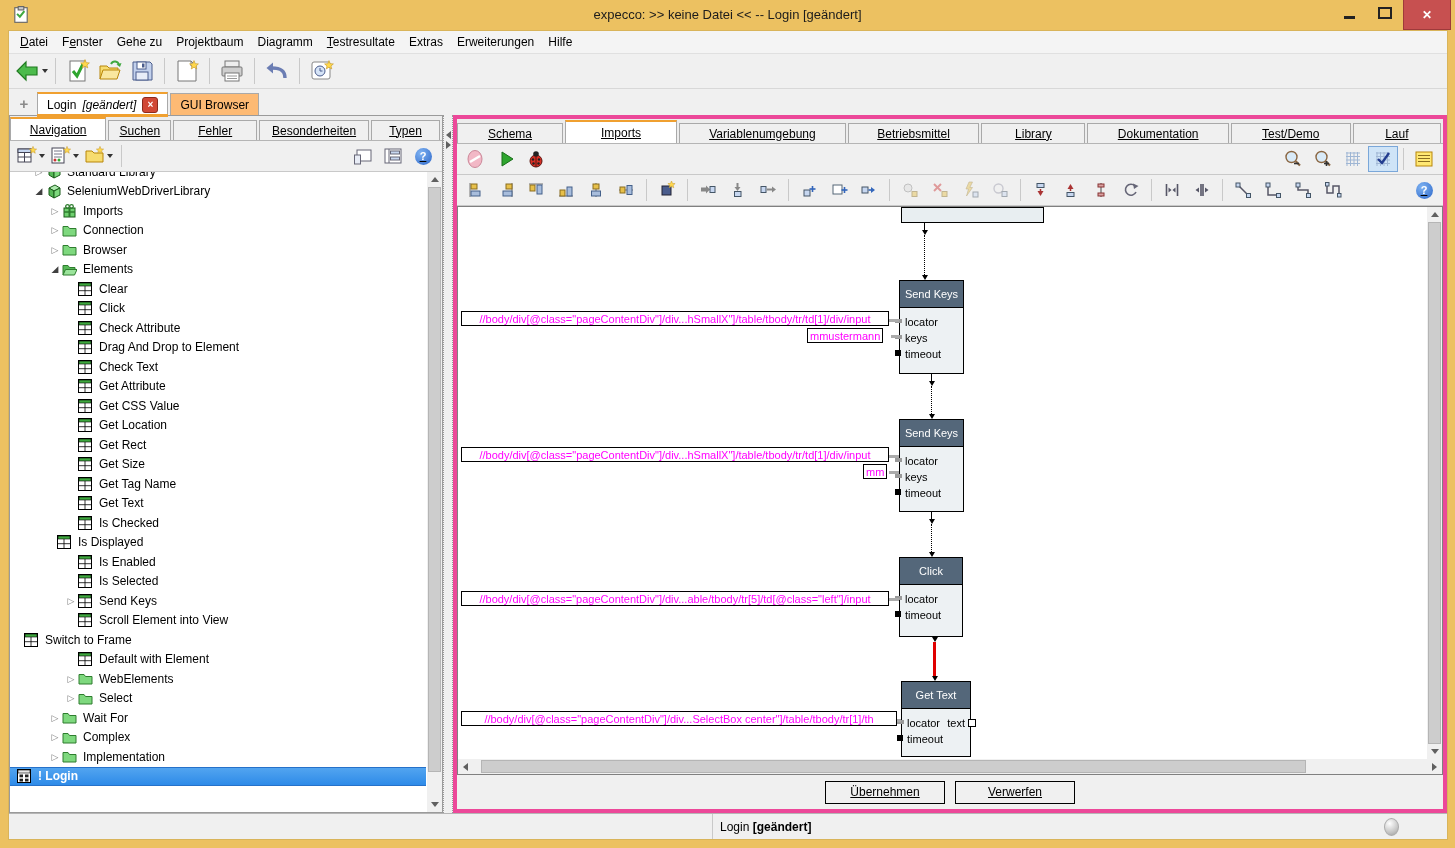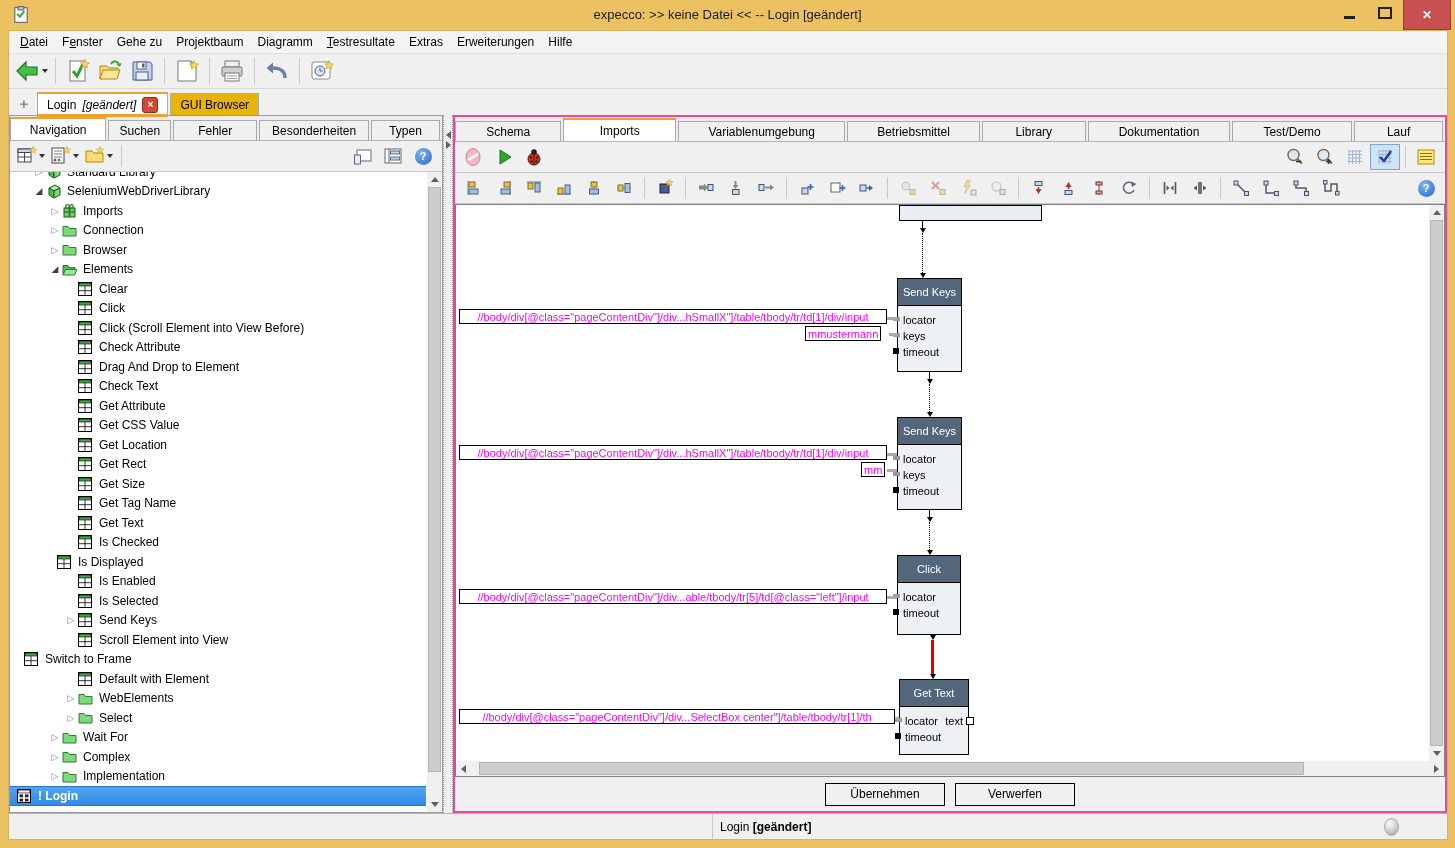--- a/index.html
+++ b/index.html
@@ -24,28 +24,28 @@
   
   .toolbar-main{height:34px;display:flex;align-items:center;padding-left:4px;background:#F0F0F0;border-bottom:1px solid #D8D8D8;}
   .tb-btn{min-width:30px;height:29px;display:flex;align-items:center;justify-content:center;border:1px solid transparent;}
   .tb-sep{width:1px;height:26px;background:#C9C9C9;margin:0 6px;}
   .drop-tri{width:0;height:0;border-left:3px solid transparent;border-right:3px solid transparent;border-top:4px solid #333;margin-left:2px;}
   
   .maintabs{height:26px;display:flex;align-items:flex-end;padding-left:4px;background:#F0F0F0;}
   .plus-btn{width:18px;height:18px;margin:0 4px 3px 2px;color:#8a8a8a;font-size:15px;font-weight:bold;
             display:flex;align-items:center;justify-content:center;}
   .main-tab{display:flex;align-items:center;gap:6px;height:21px;padding:0 9px;margin-right:2px;
-            border:1px solid #A9A9A9;border-bottom:none;background:#eab308;position:relative;}
+            border:1px solid #A9A9A9;border-bottom:none;background:#fdba74;position:relative;}
   .main-tab.active{background:#fff;border-top:2px solid #F0A030;}
   .main-tab.active::after{content:"";position:absolute;left:-1px;right:-1px;bottom:-2px;height:3px;background:#F0A030;}
   .tab-suffix{font-style:italic;}
   .tab-close{width:14px;height:14px;background:#D14836;border:1px solid #8A2A1E;border-radius:3px;color:#fff;
              font-size:10px;font-weight:bold;display:flex;align-items:center;justify-content:center;line-height:1;}
   
-  .panels{flex:1;display:flex;min-height:0;background:#c4b5fd;}
+  .panels{flex:1;display:flex;min-height:0;background:#c4b5fd;text-decoration:underline;}
   .left-panel{width:432px;display:flex;flex-direction:column;border:1px solid #9A9A9A;background:#fff;}
   .subtab-row{height:24px;display:flex;align-items:flex-end;background:#EDEDED;border-bottom:1px solid #B5B5B5;}
   .subtab{height:20px;display:flex;align-items:center;justify-content:center;border:1px solid #A9A9A9;border-bottom:none;
           background:#F0F0F0;margin-right:2px;box-sizing:border-box;}
   .subtab.active{background:#fff;border-top:2px solid #F0A030;height:23px;}
   .panel-toolbar{height:30px;display:flex;align-items:center;background:#F0F0F0;border-bottom:1px solid #C9C9C9;padding:0 4px;flex:none;}
   .pt-btn{height:24px;min-width:24px;display:flex;align-items:center;justify-content:center;border:1px solid transparent;padding:0 2px;}
   .pt-btn.selected{background:#CFE4F7;border:1px solid #7AA7D9;}
   .pt-btn.disabled{opacity:.45;}
   .pt-sep{width:1px;height:22px;background:#C9C9C9;margin:0 5px;}
@@ -69,21 +69,21 @@
   .hsb .thumb{position:absolute;top:1px;bottom:1px;background:#CDCDCD;border:1px solid #B5B5B5;}
   .hsb .sb-arr{width:15px;height:15px;top:0;}
   .t-up{width:0;height:0;border-left:4px solid transparent;border-right:4px solid transparent;border-bottom:5px solid #606060;}
   .t-down{width:0;height:0;border-left:4px solid transparent;border-right:4px solid transparent;border-top:5px solid #606060;}
   .t-left{width:0;height:0;border-top:4px solid transparent;border-bottom:4px solid transparent;border-right:5px solid #606060;}
   .t-right{width:0;height:0;border-top:4px solid transparent;border-bottom:4px solid transparent;border-left:5px solid #606060;}
   
   .splitter{width:8px;background:#F0F0F0;border-left:1px dotted #999;border-right:1px dotted #999;position:relative;}
   .splitter .grip{position:absolute;top:16px;left:0;right:0;display:flex;flex-direction:column;align-items:center;gap:2px;}
   
-  .right-panel{flex:1;display:flex;flex-direction:column;border:2px solid #ec4899;background:#F0F0F0;min-width:0;}
+  .right-panel{flex:1;display:flex;flex-direction:column;border:4px solid #ec4899;background:#F0F0F0;min-width:0;}
   .canvas-wrap{flex:1;display:flex;flex-direction:column;border:1px solid #808080;margin:0;min-height:0;background:#fff;}
   .canvas-row{flex:1;display:flex;min-height:0;}
   .canvas{flex:1;position:relative;overflow:hidden;background:#fff;}
   .apply-bar{height:34px;display:flex;align-items:center;justify-content:center;gap:10px;background:#F0F0F0;}
   .apply-btn{min-width:120px;height:23px;border:1px solid #000;background:#F0F0F0;font-size:12px;font-family:inherit;}
   
   .dg-node{position:absolute;border:1px solid #000;background:#EDF1F3;font-size:11px;box-sizing:border-box;}
   .dg-node.partial{background:#E8EEF1;}
   .dg-head{height:26px;line-height:26px;text-align:center;background:#54677A;color:#fff;border-bottom:1px solid #000;}
   .dg-body{position:relative;padding-top:6px;}
@@ -408,32 +408,20 @@
             <div class="tree-row" style="padding-left: 54px;">
               <span class="exp"></span>
               <span class="tree-ico">
                 <svg width="14" height="14" viewBox="0 0 14 14">
                   <rect x="0.5" y="0.5" width="13" height="13" fill="#fff" stroke="#000"></rect>
                   <rect x="1" y="1" width="12" height="3" fill="#3FA83F" stroke="#000" stroke-width="0.6"></rect>
                   <line x1="7" y1="4" x2="7" y2="13.5" stroke="#000" stroke-width="0.8"></line>
                   <line x1="1" y1="8.7" x2="13" y2="8.7" stroke="#000" stroke-width="0.8"></line>
                 </svg>
               </span>
-              <span>Click (Scroll Element into View Before)</span>
-            </div>
-            <div class="tree-row" style="padding-left: 54px;">
-              <span class="exp"></span>
-              <span class="tree-ico">
-                <svg width="14" height="14" viewBox="0 0 14 14">
-                  <rect x="0.5" y="0.5" width="13" height="13" fill="#fff" stroke="#000"></rect>
-                  <rect x="1" y="1" width="12" height="3" fill="#3FA83F" stroke="#000" stroke-width="0.6"></rect>
-                  <line x1="7" y1="4" x2="7" y2="13.5" stroke="#000" stroke-width="0.8"></line>
-                  <line x1="1" y1="8.7" x2="13" y2="8.7" stroke="#000" stroke-width="0.8"></line>
-                </svg>
-              </span>
               <span>Check Attribute</span>
             </div>
             <div class="tree-row" style="padding-left: 54px;">
               <span class="exp"></span>
               <span class="tree-ico">
                 <svg width="14" height="14" viewBox="0 0 14 14">
                   <rect x="0.5" y="0.5" width="13" height="13" fill="#fff" stroke="#000"></rect>
                   <rect x="1" y="1" width="12" height="3" fill="#3FA83F" stroke="#000" stroke-width="0.6"></rect>
                   <line x1="7" y1="4" x2="7" y2="13.5" stroke="#000" stroke-width="0.8"></line>
                   <line x1="1" y1="8.7" x2="13" y2="8.7" stroke="#000" stroke-width="0.8"></line>

